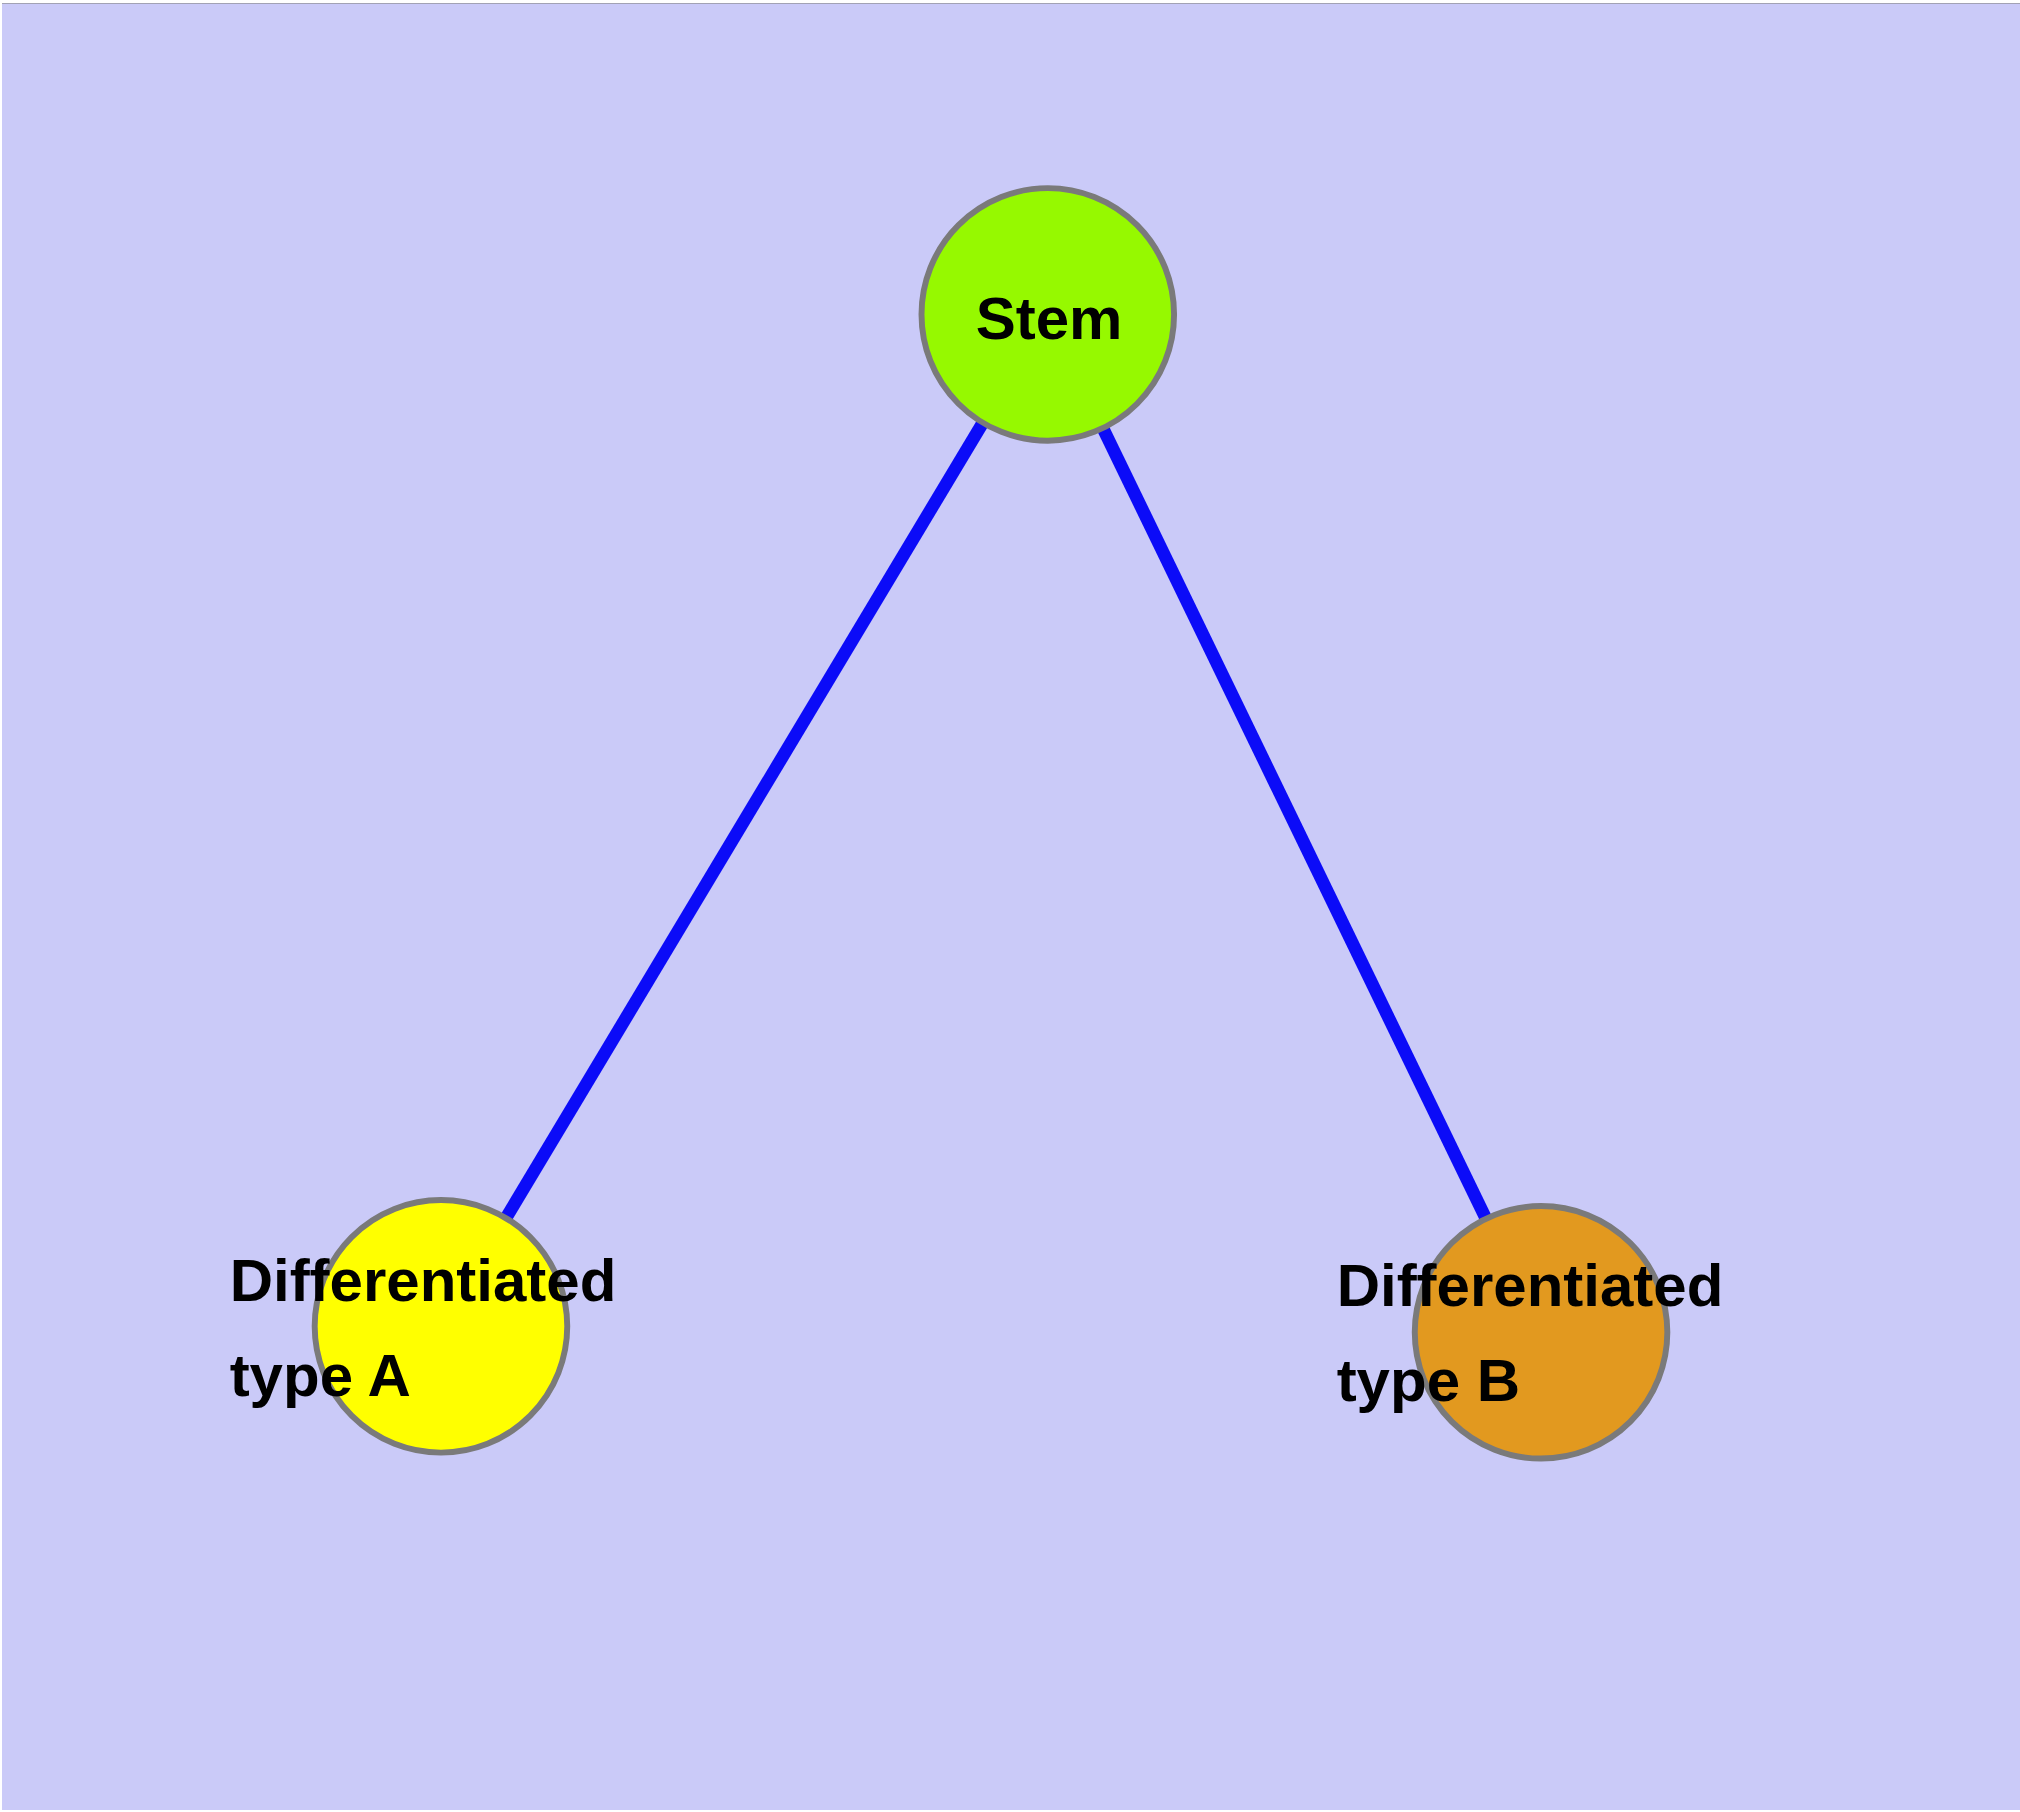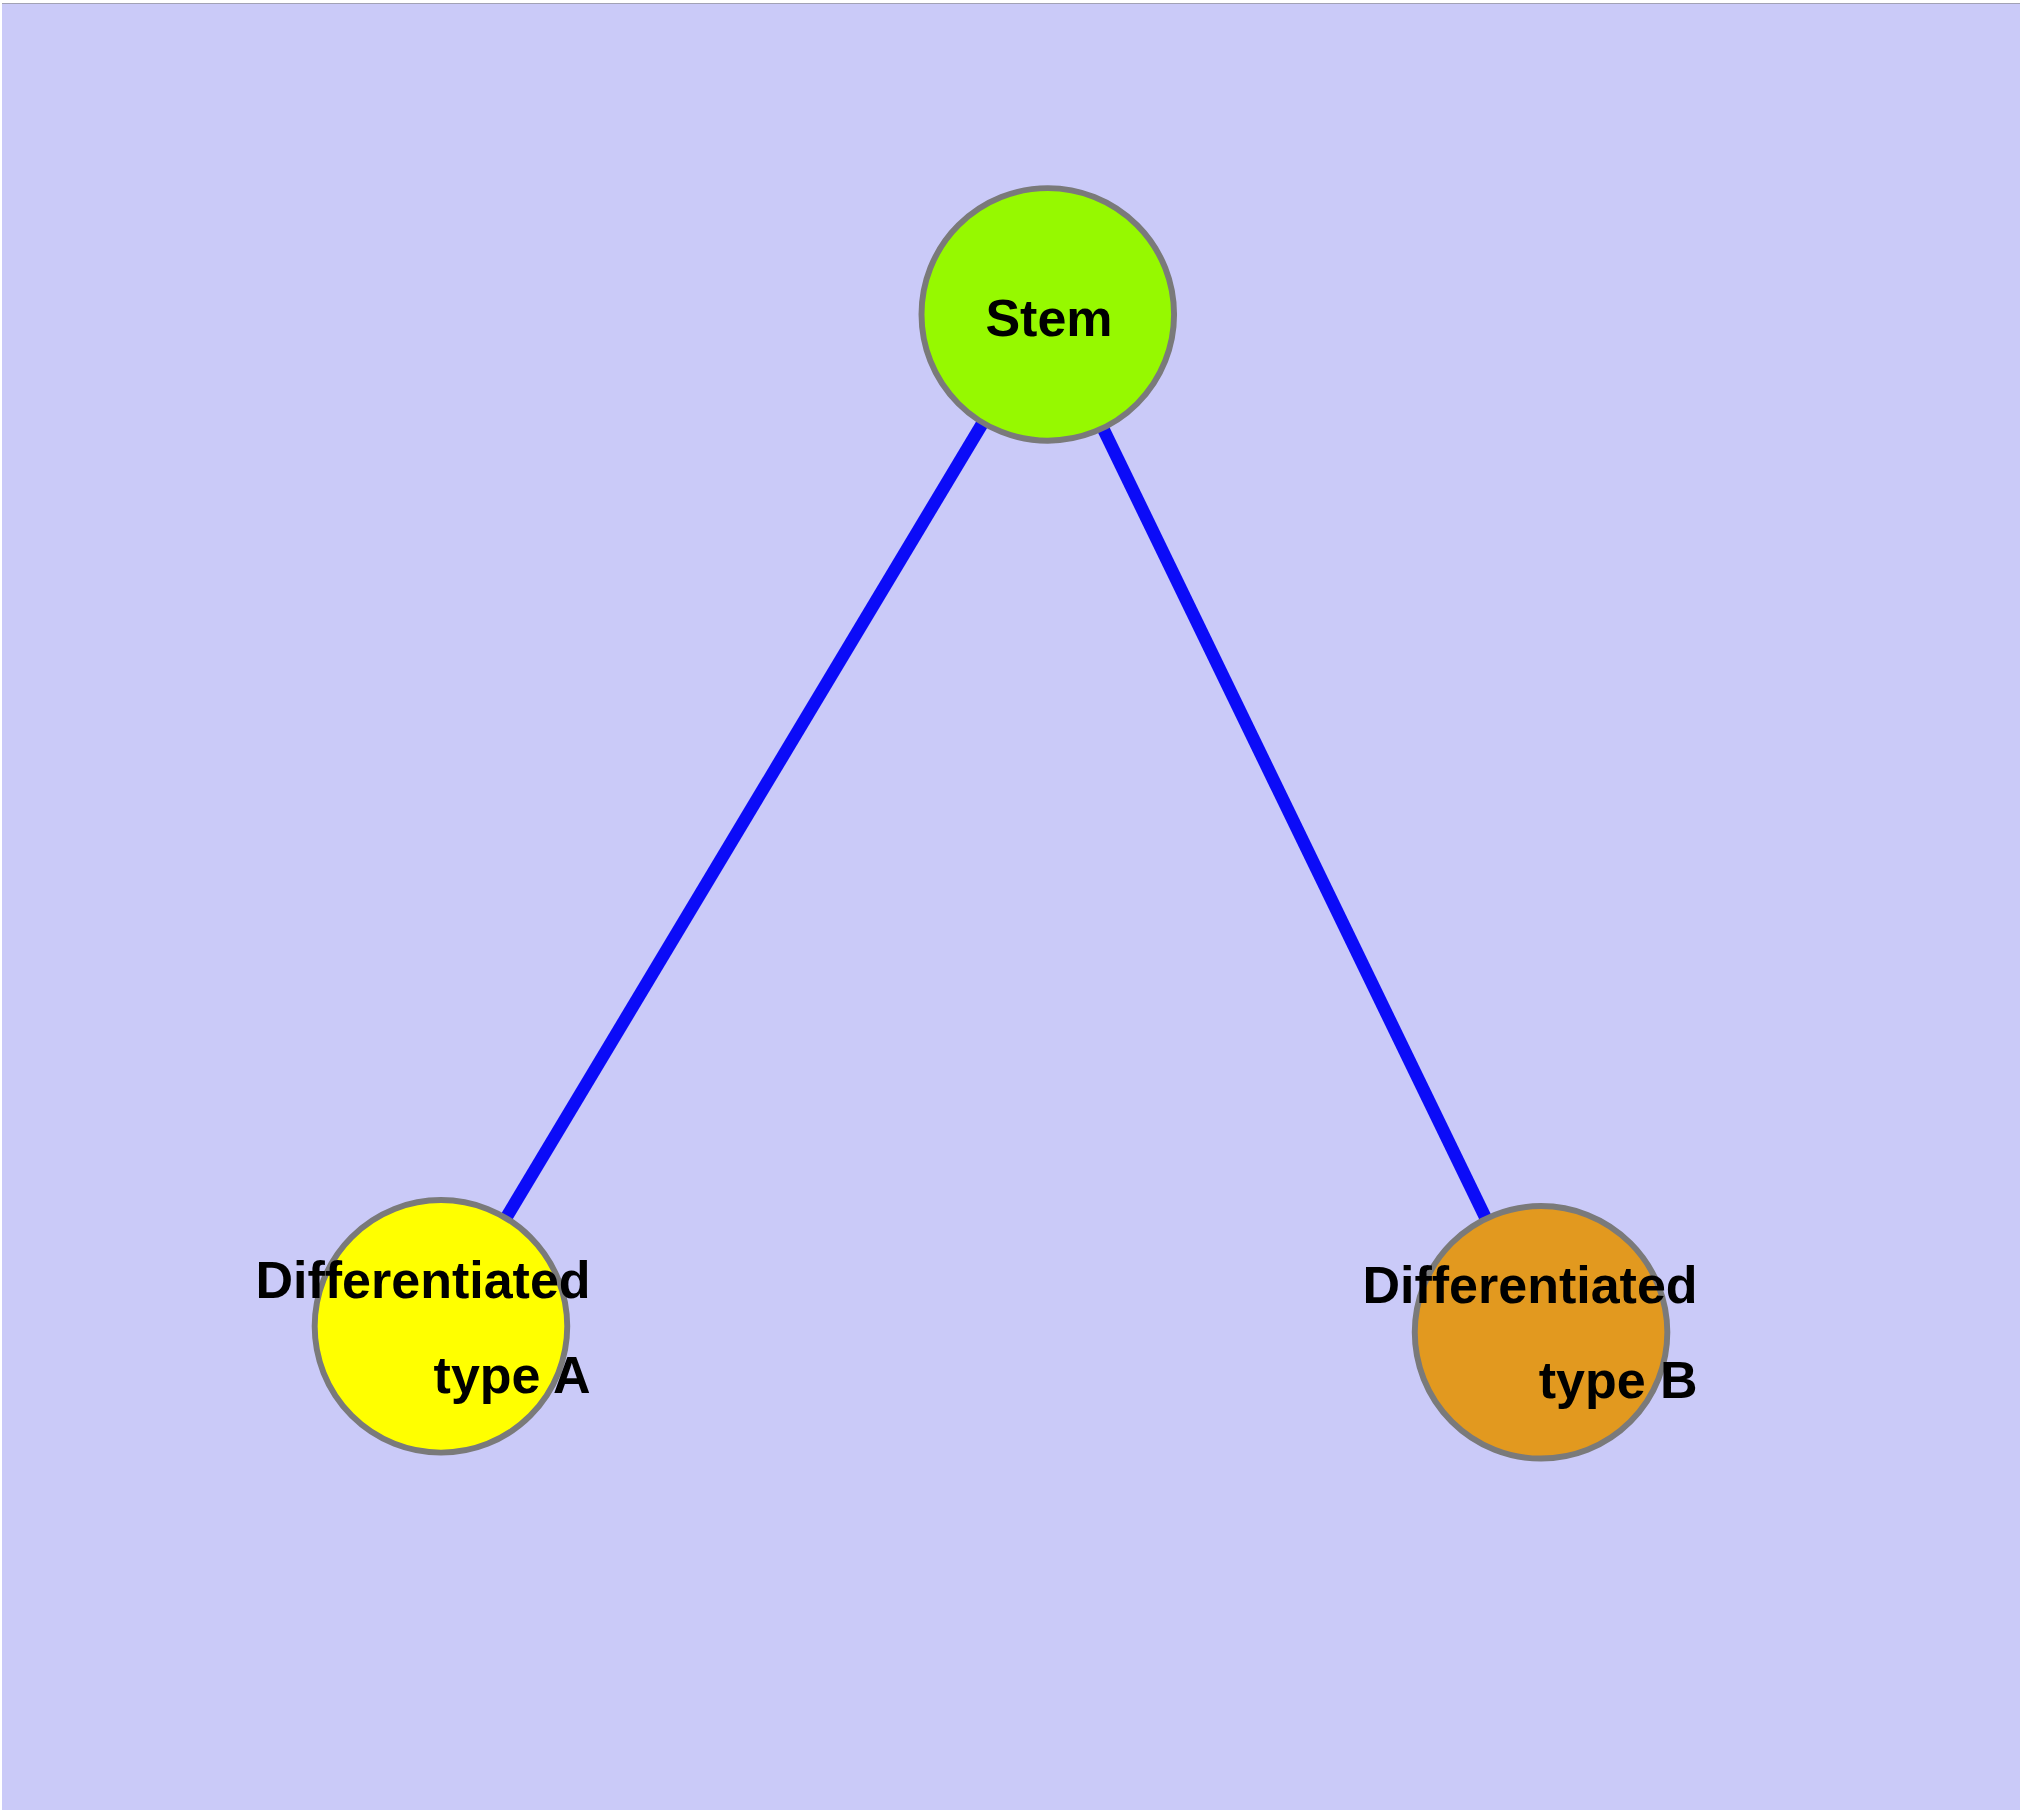--- a/index.html
+++ b/index.html
@@ -26,24 +26,24 @@
     stroke-linecap: butt;
   }
   .node {
     stroke: var(--node-border-color, #7a7a7a);
     stroke-width: 7;
   }
   .node-label {
     position: absolute;
     transform: translate(-50%, -50%);
     font-weight: bold;
-    font-size: 52px;
+    font-size: 60px;
     line-height: 95px;
     color: var(--label-color, #000000);
-    text-align: right;
+    text-align: left;
     white-space: pre-line;
     letter-spacing: 0;
   }
   
   .frame-strip {
     position: absolute;
     background: #ffffff;
   }
   .frame-top    { top: 0; left: 0; right: 0; height: 2.5px; }
   .frame-bottom { bottom: 0; left: 0; right: 0; height: 2.5px; }

